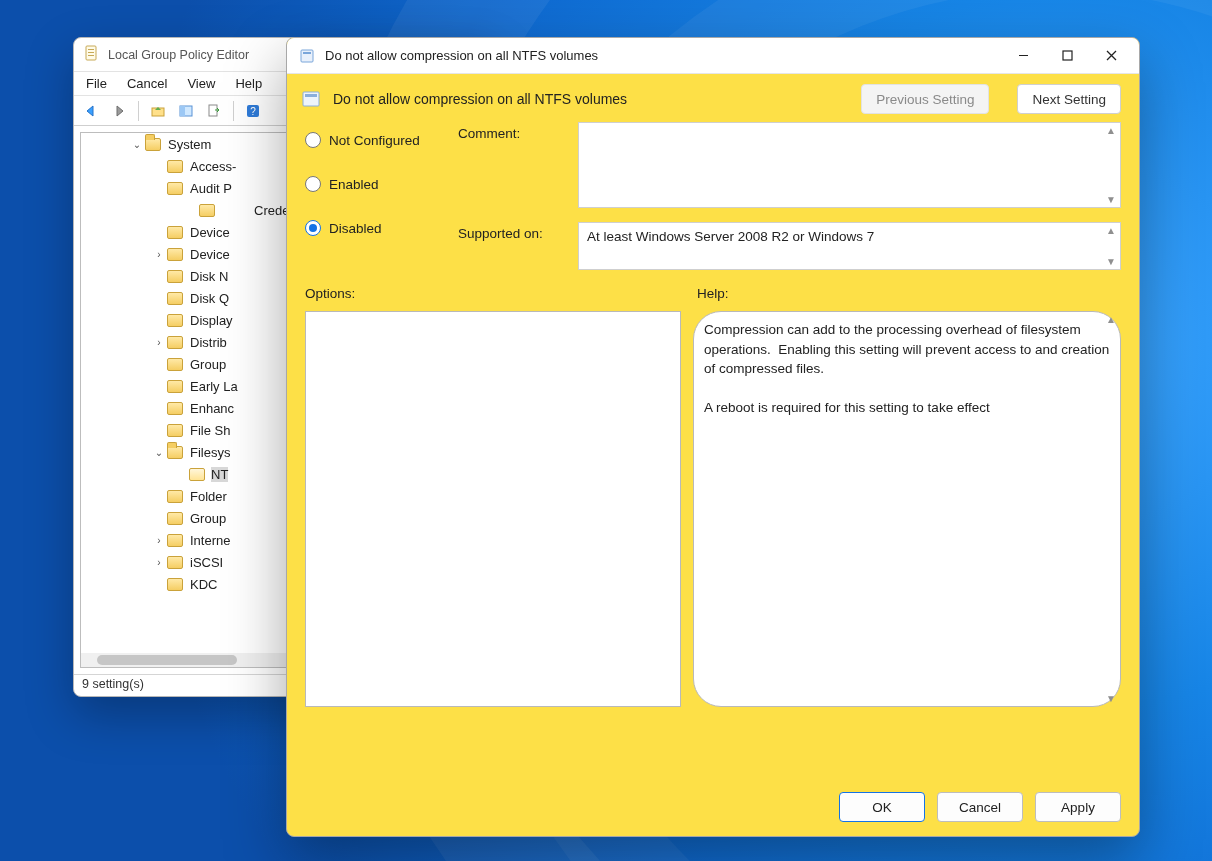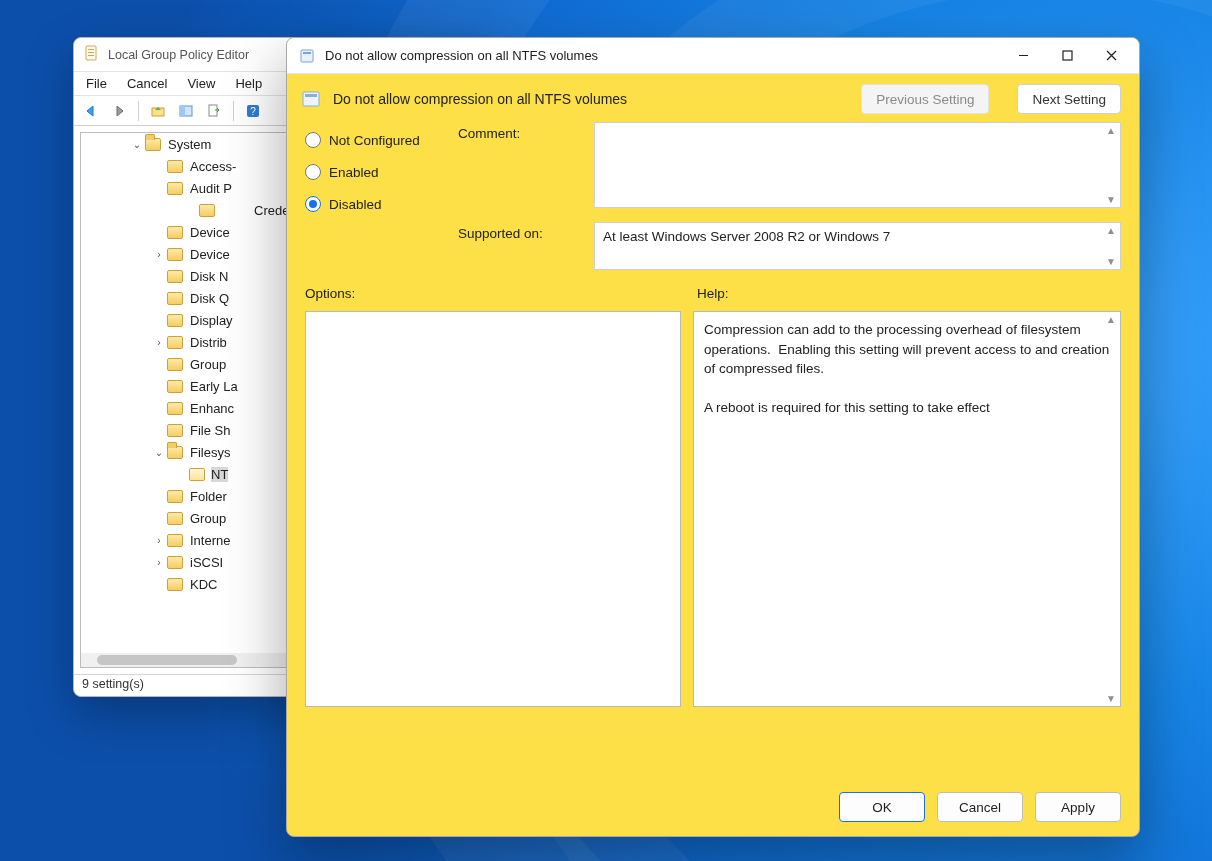--- a/index.html
+++ b/index.html
@@ -70,45 +70,45 @@
   .pd-header { display:flex; align-items:center; padding:10px 18px 8px 14px; gap:10px;}
   .pd-header .hico { width:22px; height:22px;}
   .pd-header .htxt { font-size:14px; color:#222; flex:1;}
   .navbtn {
     height:30px; padding:0 14px; font-size:13.5px; border:1px solid #cfcfcf; background:#fff; border-radius:4px; color:#333;
     display:inline-flex; align-items:center;
   }
   .navbtn.disabled { background:#f4f4f4; color:#8a8a8a; border-color:#e2e2e2;}
   .pd-main { flex:1; display:flex; flex-direction:column; padding:0 18px 10px 18px; min-height:0;}
   .row-top { display:flex; gap:18px;}
-  .radio-col { width:135px; padding-top:10px; display:flex; flex-direction:column; gap:16px;}
+  .radio-col { width:135px; padding-top:10px; display:flex; flex-direction:column; gap:28px;}
   .radio-item { display:flex; align-items:center; gap:8px; font-size:13.5px; color:#222;}
   .radio {
     width:16px; height:16px; border-radius:50%; border:1.5px solid #777; background:#fff; position:relative;
   }
   .radio.checked { border-color:#1473e6;}
   .radio.checked::after { content:""; position:absolute; left:3px; top:3px; width:8px; height:8px; border-radius:50%; background:#1473e6;}
   .info-col { flex:1; display:flex; flex-direction:column;}
-  .lblrow { display:flex; align-items:flex-start; gap:36px; }
+  .lblrow { display:flex; align-items:flex-start; gap:20px; }
   .lblrow .fl { width:100px; text-align:left; font-size:13.5px; color:#222; padding-top:4px;}
   .txtbox {
     flex:1; background:#fff; border:1px solid #cfcfcf; height:86px; position:relative;
   }
   .txtbox.short { height:48px;}
   .mini-scroll { position:absolute; right:2px; top:2px; bottom:2px; width:14px; display:flex; flex-direction:column; justify-content:space-between; color:#8f8f8f;}
   .mini-scroll .ar { font-size:10px; text-align:center; user-select:none;}
   .supp-text { padding:6px 8px; font-size:13.5px; color:#222;}
   .pd-oh-labels { display:flex; margin-top:16px;}
   .pd-oh-labels .ol { width:392px; font-size:13.5px; color:#222;}
   .pd-oh-labels .hl { font-size:13.5px; color:#222;}
   .panes { display:flex; gap:12px; margin-top:10px; flex:1; min-height:0;}
   .pane {
     border:1px solid #b9b9b9; background:#fff; width:376px; height:396px; position:relative;
   }
-  .pane.help { flex:1; width:auto;}
+  .pane.help { flex:1; width:auto;border-radius:28px;}
   .help-inner { padding:8px 10px; font-size:13.5px; color:#222; line-height:1.45; white-space:pre-wrap;}
   .pane .mini-scroll { right:2px;}
   .pd-footer { display:flex; justify-content:flex-end; gap:12px; padding:12px 18px 14px 0;}
   .dlgbtn {
     min-width:86px; height:30px; border:1px solid #bdbdbd; background:#fdfdfd; border-radius:4px;
     font-size:13.5px; color:#222; display:inline-flex; align-items:center; justify-content:center;
   }
   .dlgbtn.primary { border:1.5px solid #1473e6;}
 </style>
 </head>

